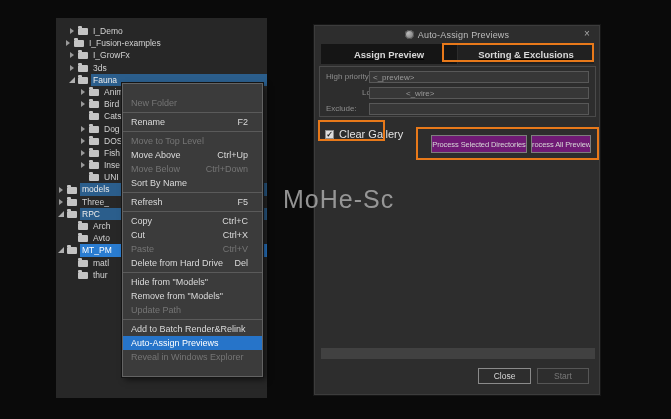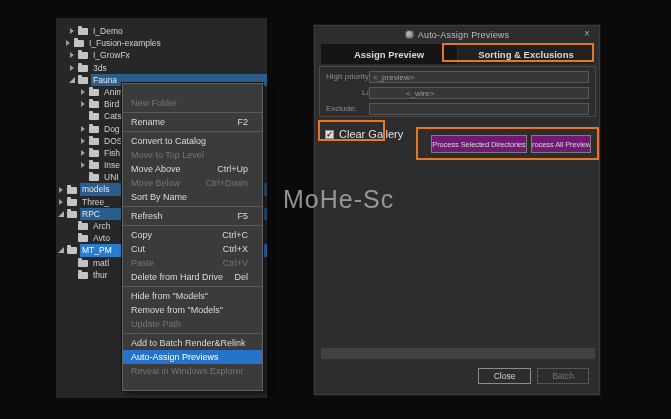--- a/index.html
+++ b/index.html
@@ -36,21 +36,21 @@
 
   
   .dialog { position:absolute; left:313px; top:24px; width:288px; height:372px; box-sizing:border-box;
     background:#2d2d2d; border:1px solid #161616; box-shadow:inset 0 0 0 1px #3c3c3c; z-index:2; }
   .dlg-titlebar { position:absolute; left:0; top:0; right:0; height:19px; display:flex; align-items:center; justify-content:center; gap:4px; }
   .app-icon { width:9px; height:9px; border-radius:50%; flex:none;
     background:radial-gradient(circle at 35% 35%, #bdbdbd, #646464); box-shadow:inset 0 0 0 1px #4e4e4e; }
   .dlg-title { font-size:9px; color:#bdbdbd; letter-spacing:.2px; }
   .dlg-close { position:absolute; right:7px; top:3px; width:12px; height:12px; text-align:center;
     font-size:10px; line-height:12px; color:#a8a8a8; cursor:default; }
-  .tab-bar { position:absolute; left:7px; top:19px; width:273px; height:20px; background:#151515; display:flex; }
+  .tab-bar { position:absolute; left:7px; top:19px; width:273px; height:20px; background:#151515; display:flex;text-decoration:underline; }
   .tab { flex:1; display:flex; align-items:center; justify-content:center; font-size:9.5px; font-weight:bold; color:#d8d8d8; }
   .tab + .tab { border-left:1px solid #2c2c2c; }
   .tab.active { background:#212121; }
 
   .group-box { position:absolute; left:5px; top:41px; width:277px; height:51px; border:1px solid #4a4a4a; box-sizing:border-box; }
   .f-label { position:absolute; left:6px; font-size:8px; color:#8d8d8d; line-height:12px; }
   .f-input { position:absolute; left:49px; right:6px; height:12px; box-sizing:border-box;
     background:#373737; border:1px solid #585858; color:#9a9a9a; font-size:8px; padding:0 0 0 3px;
     font-family:"Liberation Sans", sans-serif; }
   .f-row0 { top:4px; } .f-row1 { top:20px;padding-left:36px; } .f-row2 { top:36px; }
@@ -201,23 +201,20 @@
   <div class="context-menu">
       <div class="menu-item disabled">
         <span class="mi-label">New Folder</span>
       </div>
       <div class="menu-sep"></div>
       <div class="menu-item">
         <span class="mi-label">Rename</span>
         <span class="mi-shortcut">F2</span>
       </div>
       <div class="menu-sep"></div>
-      <div class="menu-item">
-        <span class="mi-label">Convert to Catalog</span>
-      </div>
       <div class="menu-item disabled">
         <span class="mi-label">Move to Top Level</span>
       </div>
       <div class="menu-item">
         <span class="mi-label">Move Above</span>
         <span class="mi-shortcut">Ctrl+Up</span>
       </div>
       <div class="menu-item disabled">
         <span class="mi-label">Move Below</span>
         <span class="mi-shortcut">Ctrl+Down</span>
@@ -294,21 +291,21 @@
       <span class="checkbox">✓</span>
       <span class="clear-label">Clear Gallery</span>
     </div>
 
     <div class="process-btn pbtn1">Process Selected Directories</div>
     <div class="process-btn pbtn2">Process All Previews</div>
 
     <div class="progress"></div>
 
     <div class="footer-btn btn-close">Close</div>
-    <div class="footer-btn btn-start">Batch</div>
+    <div class="footer-btn btn-start">Start</div>
   </div>
 
   <div class="ann ann-tab"></div>
   <div class="ann ann-clear"></div>
   <div class="ann ann-process"></div>
 
   <div class="watermark">MoHe-Sc</div>
 
 </div>
 

